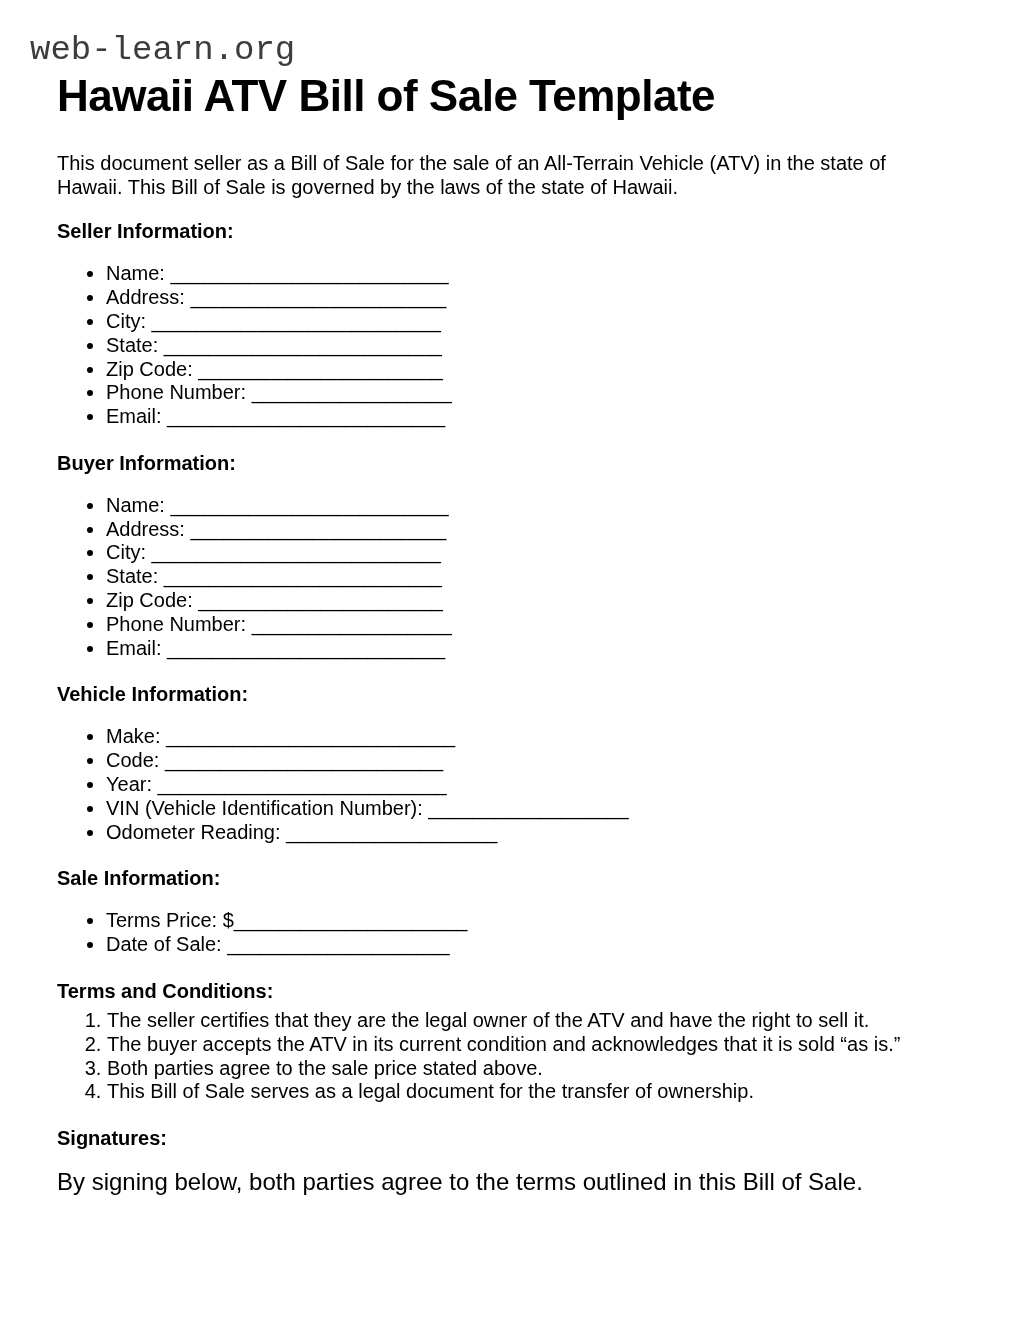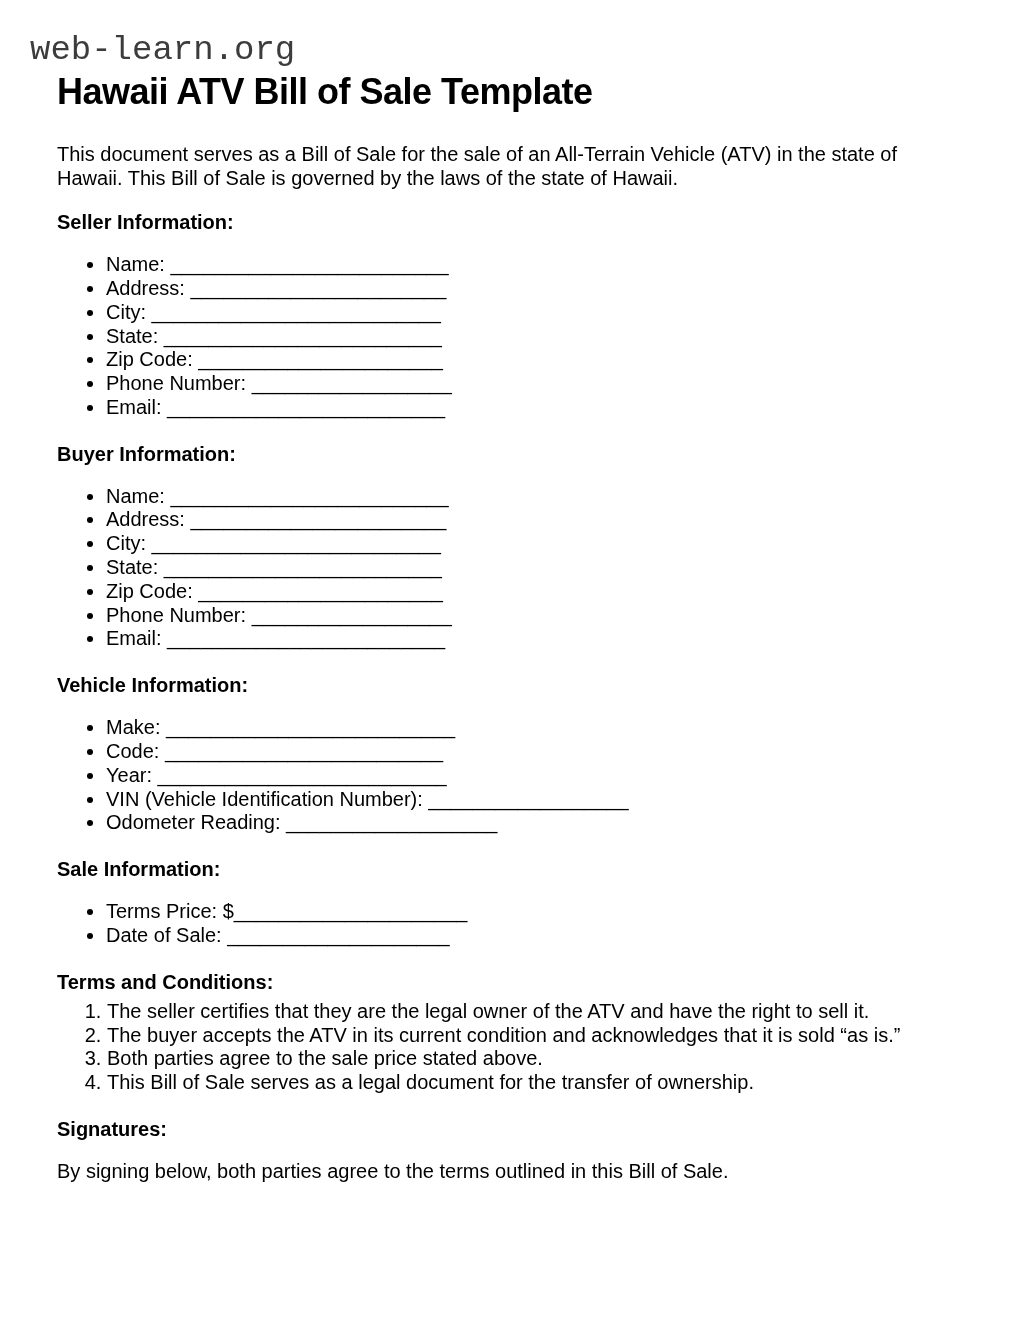--- a/index.html
+++ b/index.html
@@ -16,21 +16,21 @@
   .logo {
     font-family: "Liberation Mono", monospace;
     font-size: 34px;
     line-height: 1.08;
     font-weight: 400;
     color: #3c3c3c;
     margin: 6px 0 0 -27px;
     letter-spacing: 0;
   }
   h1.doc-title {
-    font-size: 36px;
+    font-size: 44px;
     line-height: 1.15;
     font-weight: 700;
     margin: 2px 0 0 0;
     letter-spacing: -0.5px;
   }
   p.intro {
     font-size: 20px;
     line-height: 1.2;
     margin: 30px 0 0 0;
     max-width: 895px;
@@ -50,33 +50,33 @@
   }
   ol.terms-list {
     margin: 6px 0 22px 0;
     padding-left: 50px;
     font-size: 20px;
     line-height: 1.19;
     max-width: 912px;
   }
   ul.field-list li, ol.terms-list li { margin: 0; padding: 0; }
   p.sig-text {
-    font-size: 20px;
+    font-size: 24px;
     line-height: 1.2;
     margin: 18px 0 0 0;
   }
 </style>
 </head>
 <body>
 
 <div class="logo">web-learn.org</div>
 
 <h1 class="doc-title">Hawaii ATV Bill of Sale Template</h1>
 
-<p class="intro">This document serves as a Bill of Sale for the sale of an All-Terrain Vehicle (ATV) in the state of Hawaii. This Bill of Sale is governed by the laws of the state of Hawaii.</p>
+<p class="intro">This document seller as a Bill of Sale for the sale of an All-Terrain Vehicle (ATV) in the state of Hawaii. This Bill of Sale is governed by the laws of the state of Hawaii.</p>
 
 <h2 class="section-heading">Seller Information:</h2>
 <ul class="field-list">
   <li>Name: _________________________</li>
   <li>Address: _______________________</li>
   <li>City: __________________________</li>
   <li>State: _________________________</li>
   <li>Zip Code: ______________________</li>
   <li>Phone Number: __________________</li>
   <li>Email: _________________________</li>

